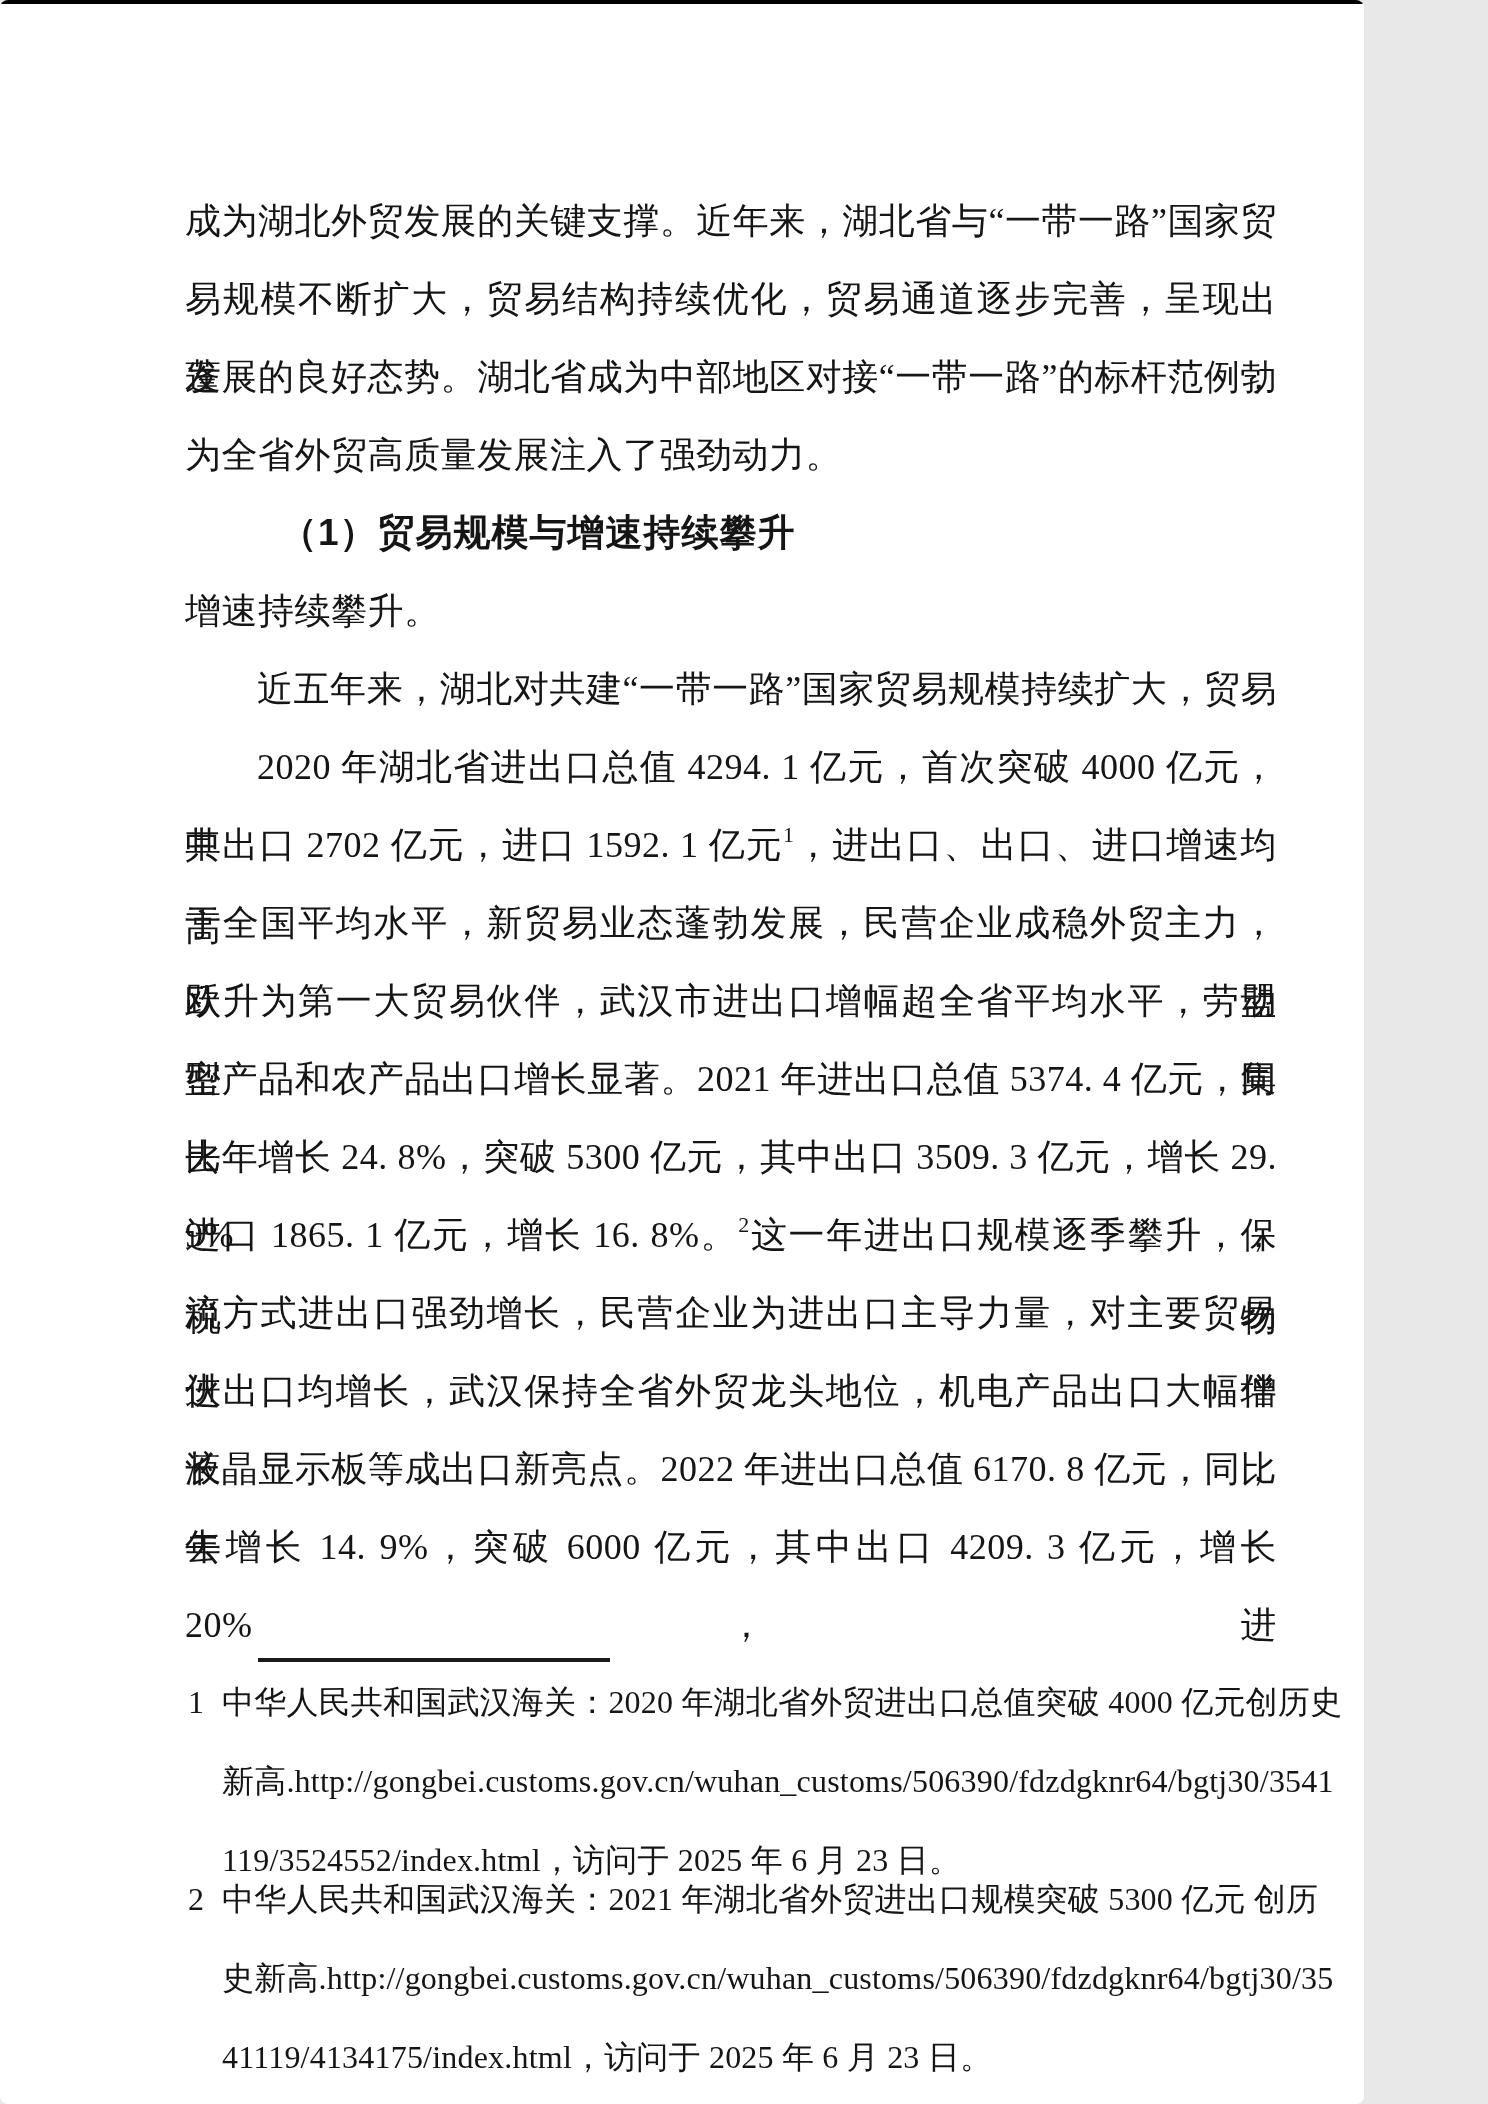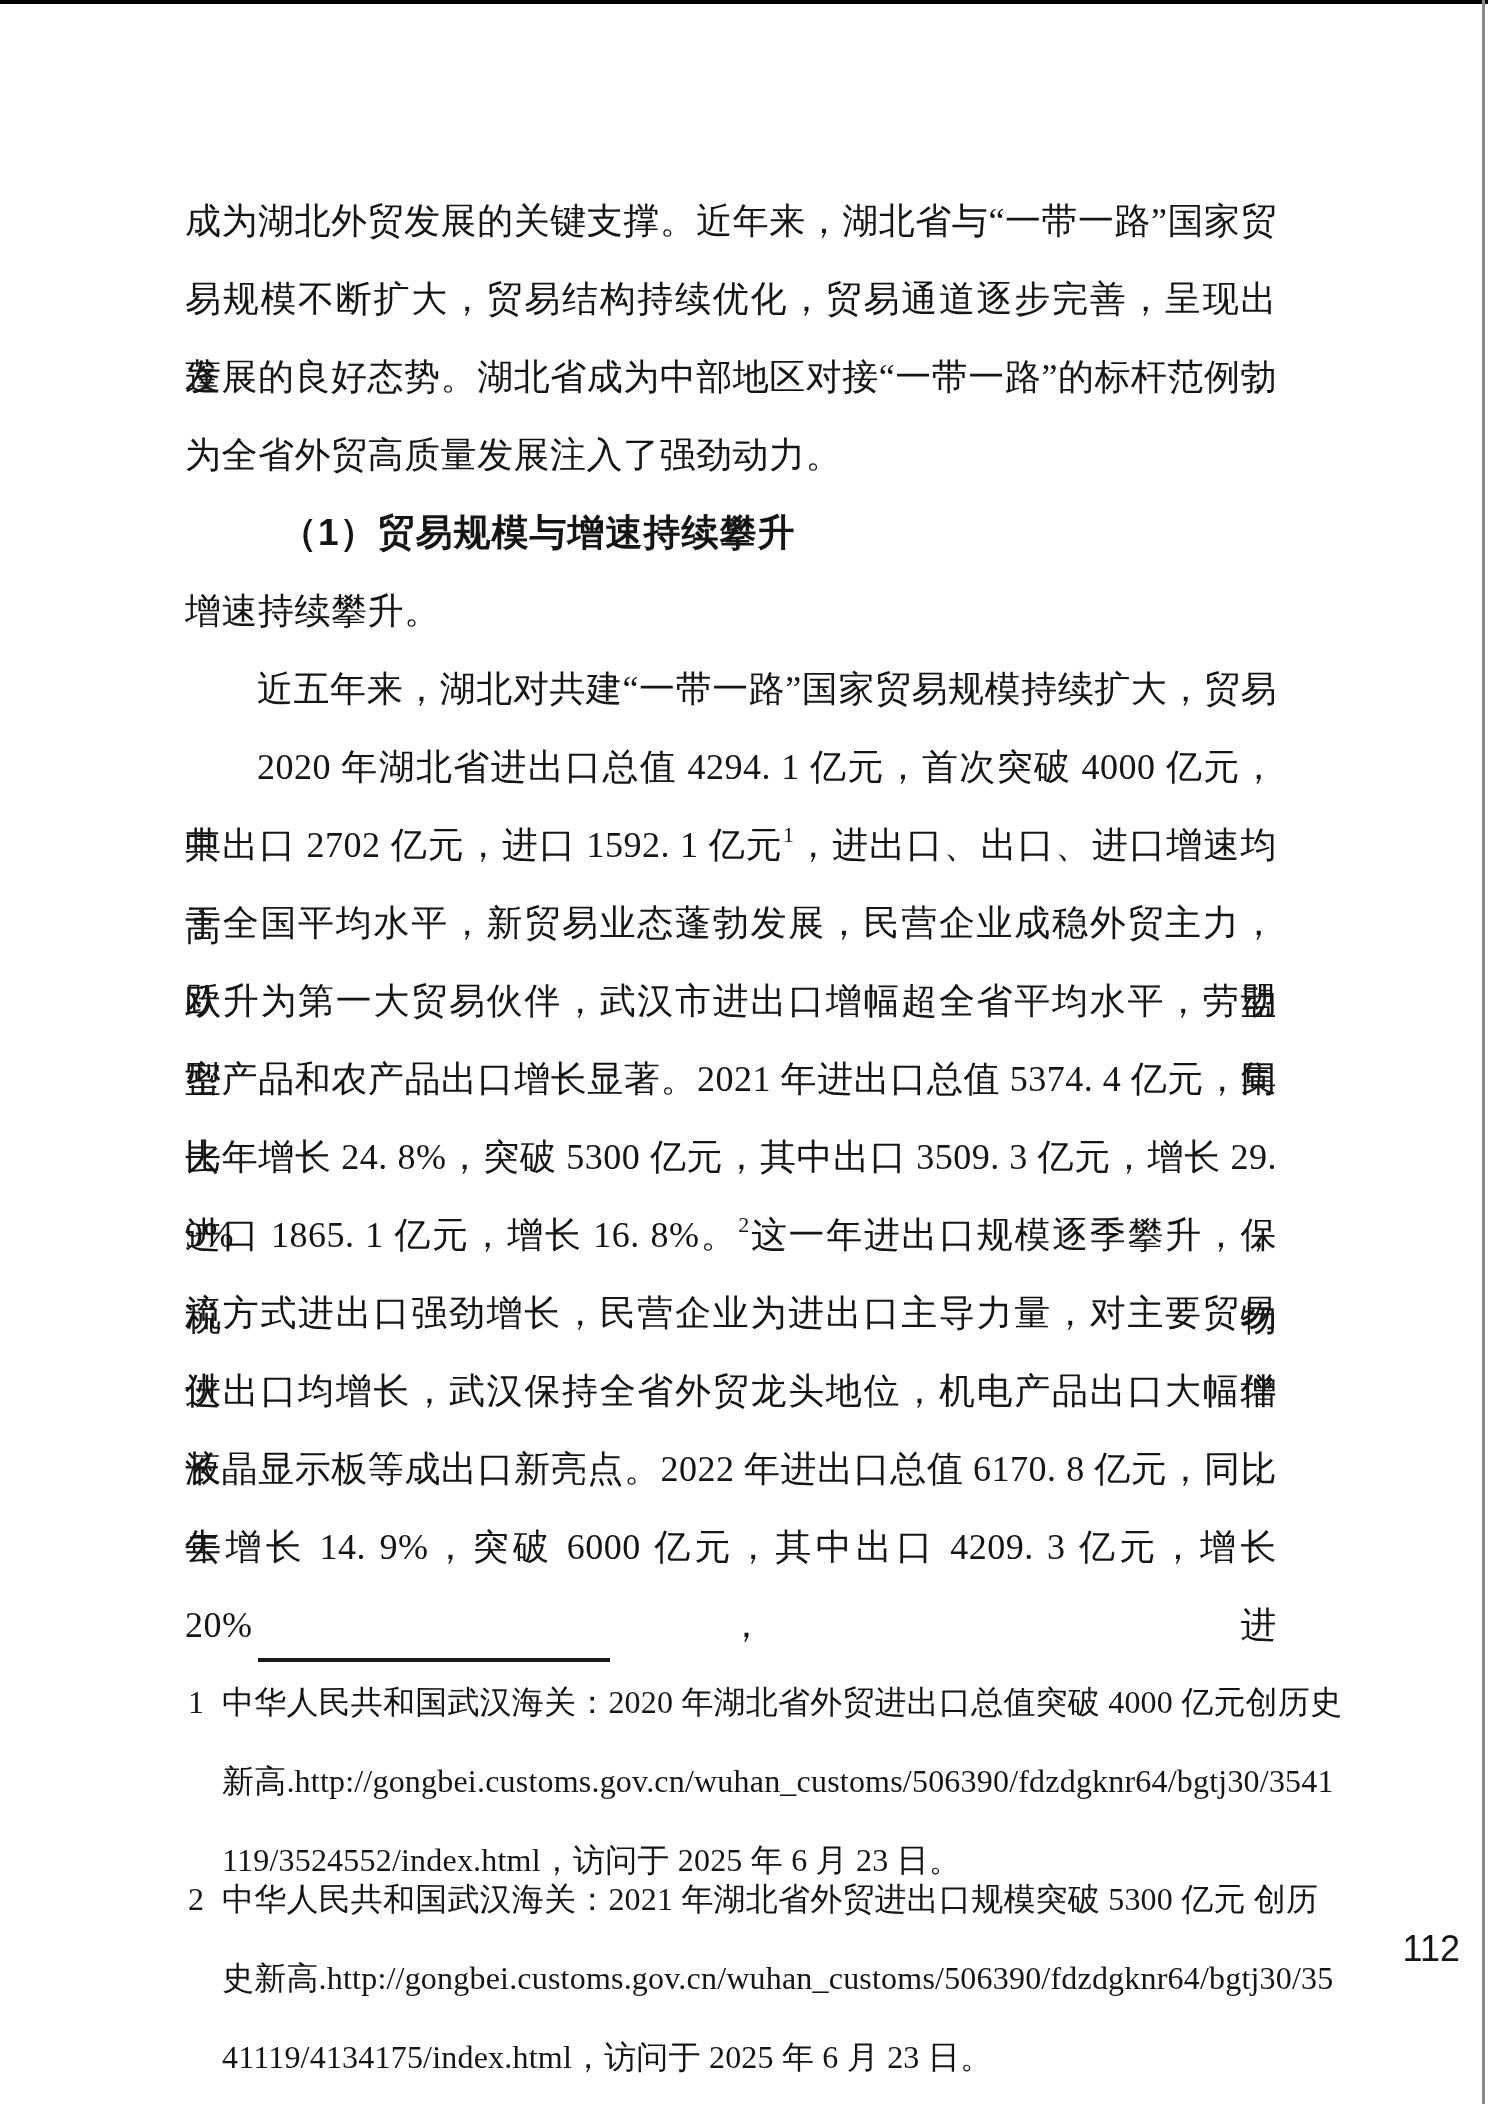--- a/index.html
+++ b/index.html
@@ -1,22 +1,23 @@
 <!DOCTYPE html>
 <html><head>
 <meta charset="utf-8">
 <style>
   html,body{margin:0;padding:0;background:#e8e8e8;}
   .page{
     position:relative;
-    width:1488px;height:2104px;
+    width:1364px;height:2104px;
     background:#ffffff;
     overflow:hidden;
     font-family:"Liberation Serif","DejaVu Serif",serif;
     color:#151515;
+    border-radius:8px;
   }
   .edge-top{position:absolute;top:0;left:0;width:1488px;height:4px;background:#000000;}
   .edge-right{position:absolute;top:0;left:1482px;width:3px;height:2104px;background:#8a8a8a;}
 
   .content{position:absolute;left:185px;top:182px;width:1092px;}
   .line{
     font-size:36px;
     line-height:78px;
     height:78px;
     text-align:justify;

